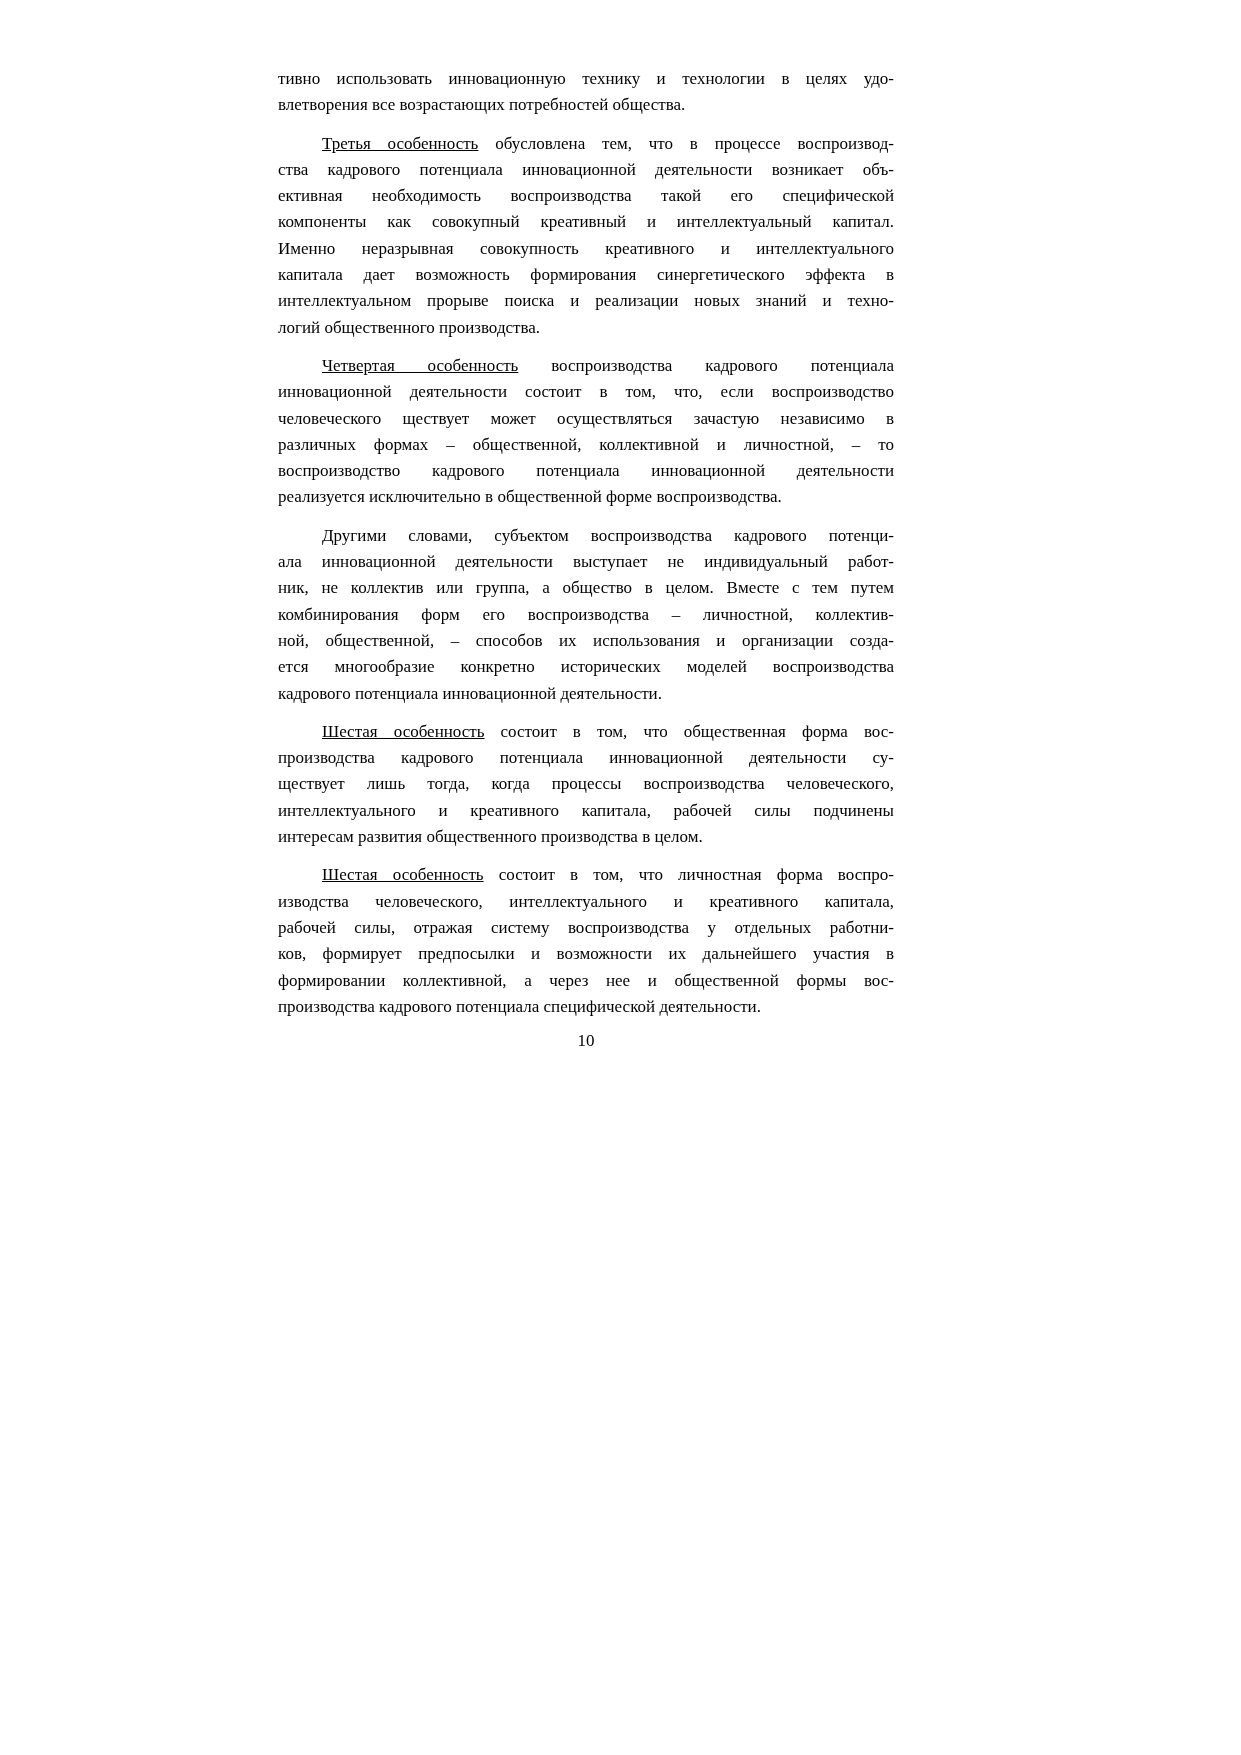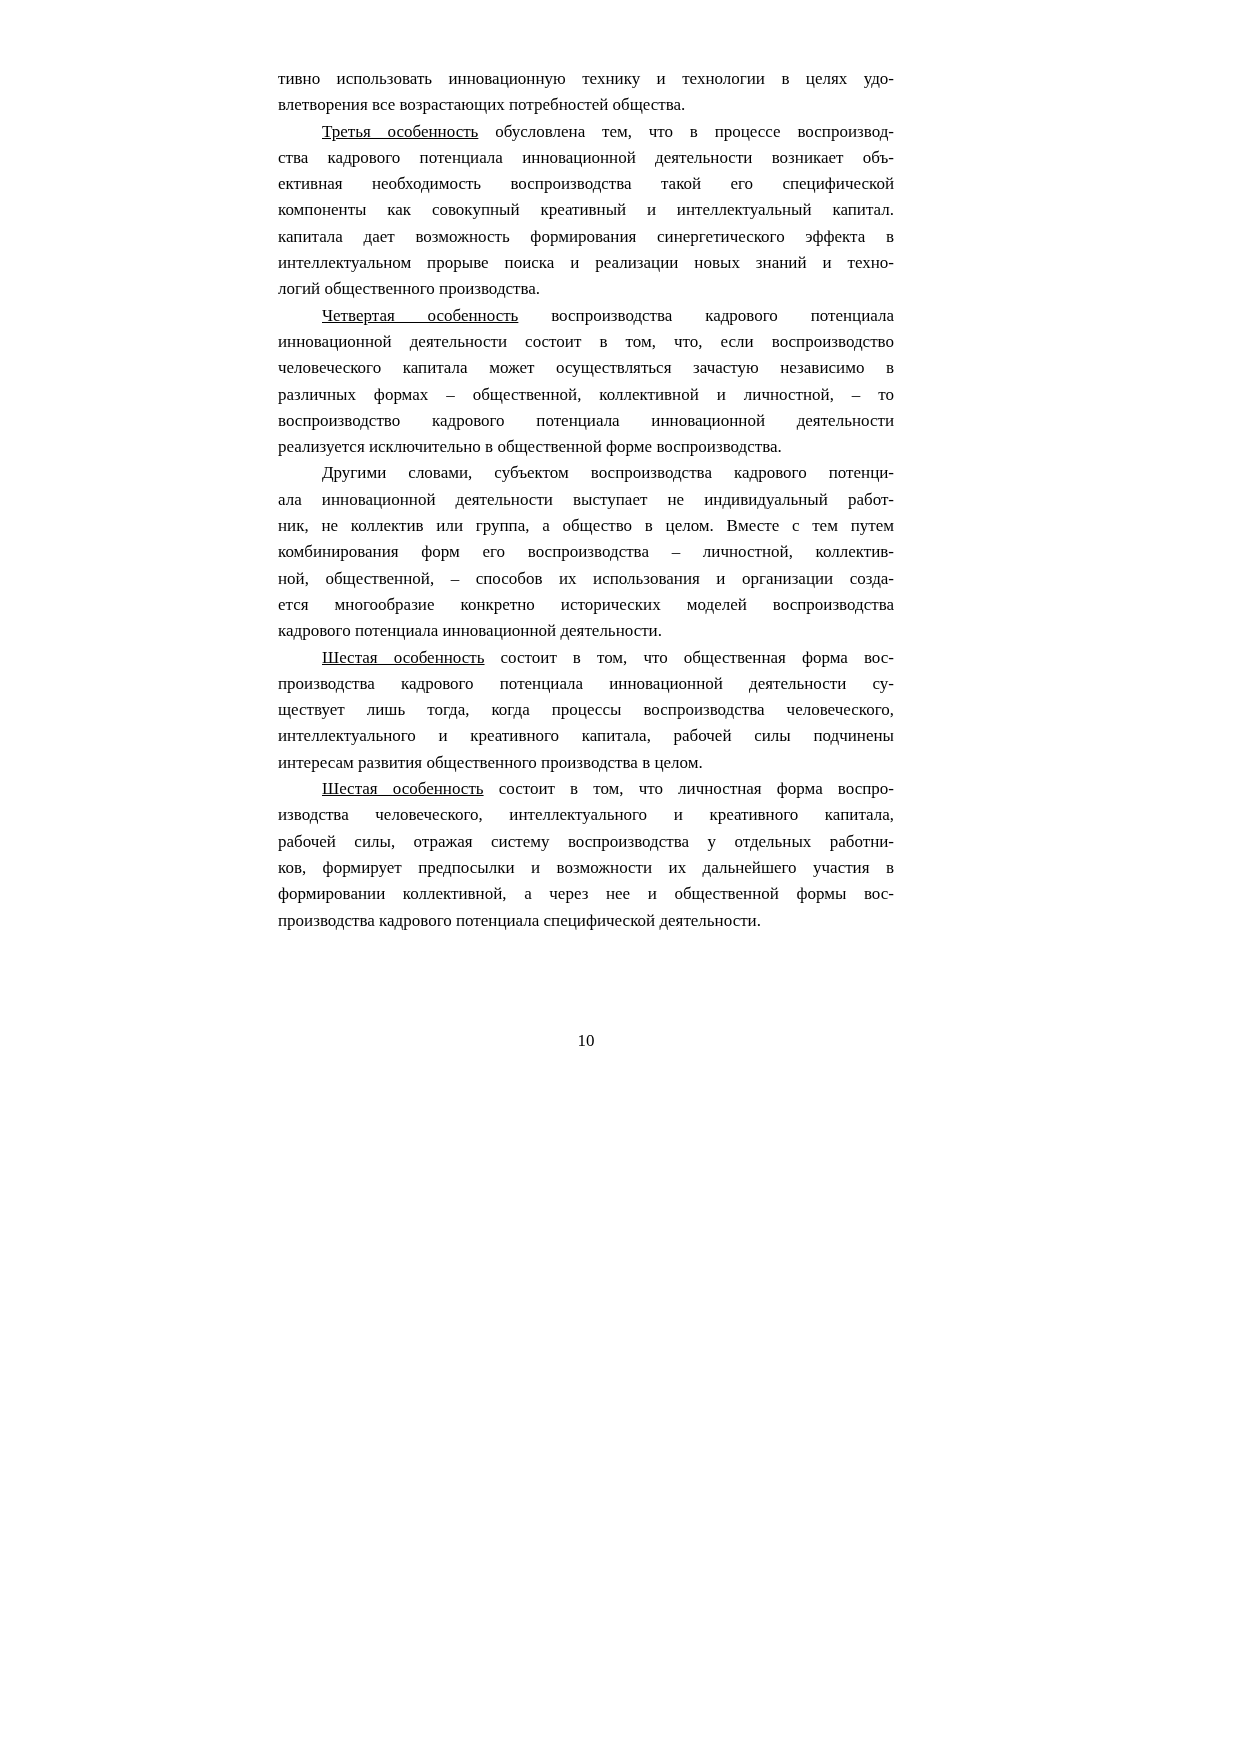--- a/index.html
+++ b/index.html
@@ -30,20 +30,21 @@
   }
   .line {
     text-align: justify;
     text-align-last: justify;
   }
   .line.last {
     text-align-last: left;
   }
   .line.indent {
     text-indent: 44px;
+    margin-top: 12px;
   }
   .u {
     text-decoration: underline;
   }
   .page-number {
     position: absolute;
     left: 278px;
     top: 1028px;
     width: 616px;
     text-align: center;
@@ -58,28 +59,29 @@
   <div class="text-block">
       <div class="para">
         <div class="line">тивно использовать инновационную технику и технологии в целях удо-</div>
         <div class="line last">влетворения все возрастающих потребностей общества.</div>
       </div>
       <div class="para">
         <div class="line indent"><span class="u">Третья особенность</span> обусловлена тем, что в процессе воспроизвод-</div>
         <div class="line">ства кадрового потенциала инновационной деятельности возникает объ-</div>
         <div class="line">ективная необходимость воспроизводства такой его специфической</div>
         <div class="line">компоненты как совокупный креативный и интеллектуальный капитал.</div>
+        <div class="line">Именно неразрывная совокупность креативного и интеллектуального</div>
         <div class="line">капитала дает возможность формирования синергетического эффекта в</div>
         <div class="line">интеллектуальном прорыве поиска и реализации новых знаний и техно-</div>
         <div class="line last">логий общественного производства.</div>
       </div>
       <div class="para">
         <div class="line indent"><span class="u">Четвертая особенность</span> воспроизводства кадрового потенциала</div>
         <div class="line">инновационной деятельности состоит в том, что, если воспроизводство</div>
-        <div class="line">человеческого капитала может осуществляться зачастую независимо в</div>
+        <div class="line">человеческого ществует может осуществляться зачастую независимо в</div>
         <div class="line">различных формах – общественной, коллективной и личностной, – то</div>
         <div class="line">воспроизводство кадрового потенциала инновационной деятельности</div>
         <div class="line last">реализуется исключительно в общественной форме воспроизводства.</div>
       </div>
       <div class="para">
         <div class="line indent">Другими словами, субъектом воспроизводства кадрового потенци-</div>
         <div class="line">ала инновационной деятельности выступает не индивидуальный работ-</div>
         <div class="line">ник, не коллектив или группа, а общество в целом. Вместе с тем путем</div>
         <div class="line">комбинирования форм его воспроизводства – личностной, коллектив-</div>
         <div class="line">ной, общественной, – способов их использования и организации созда-</div>

